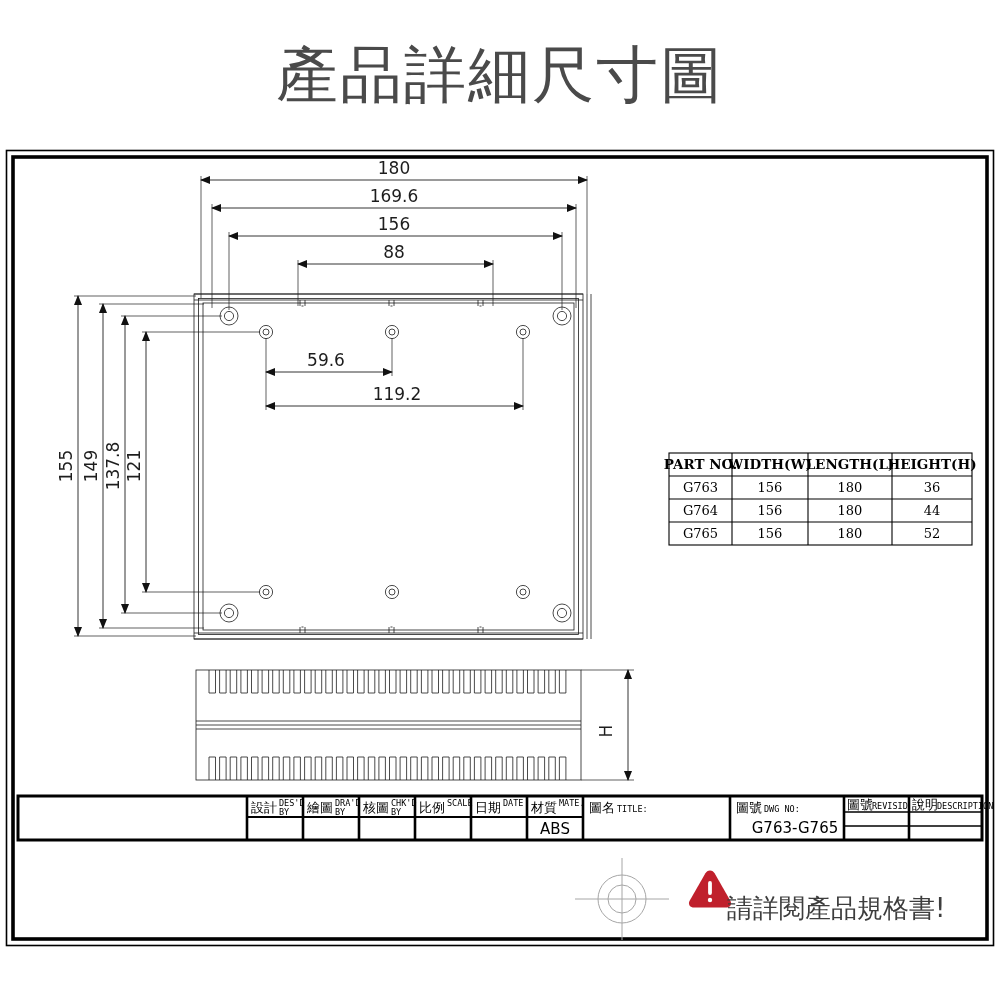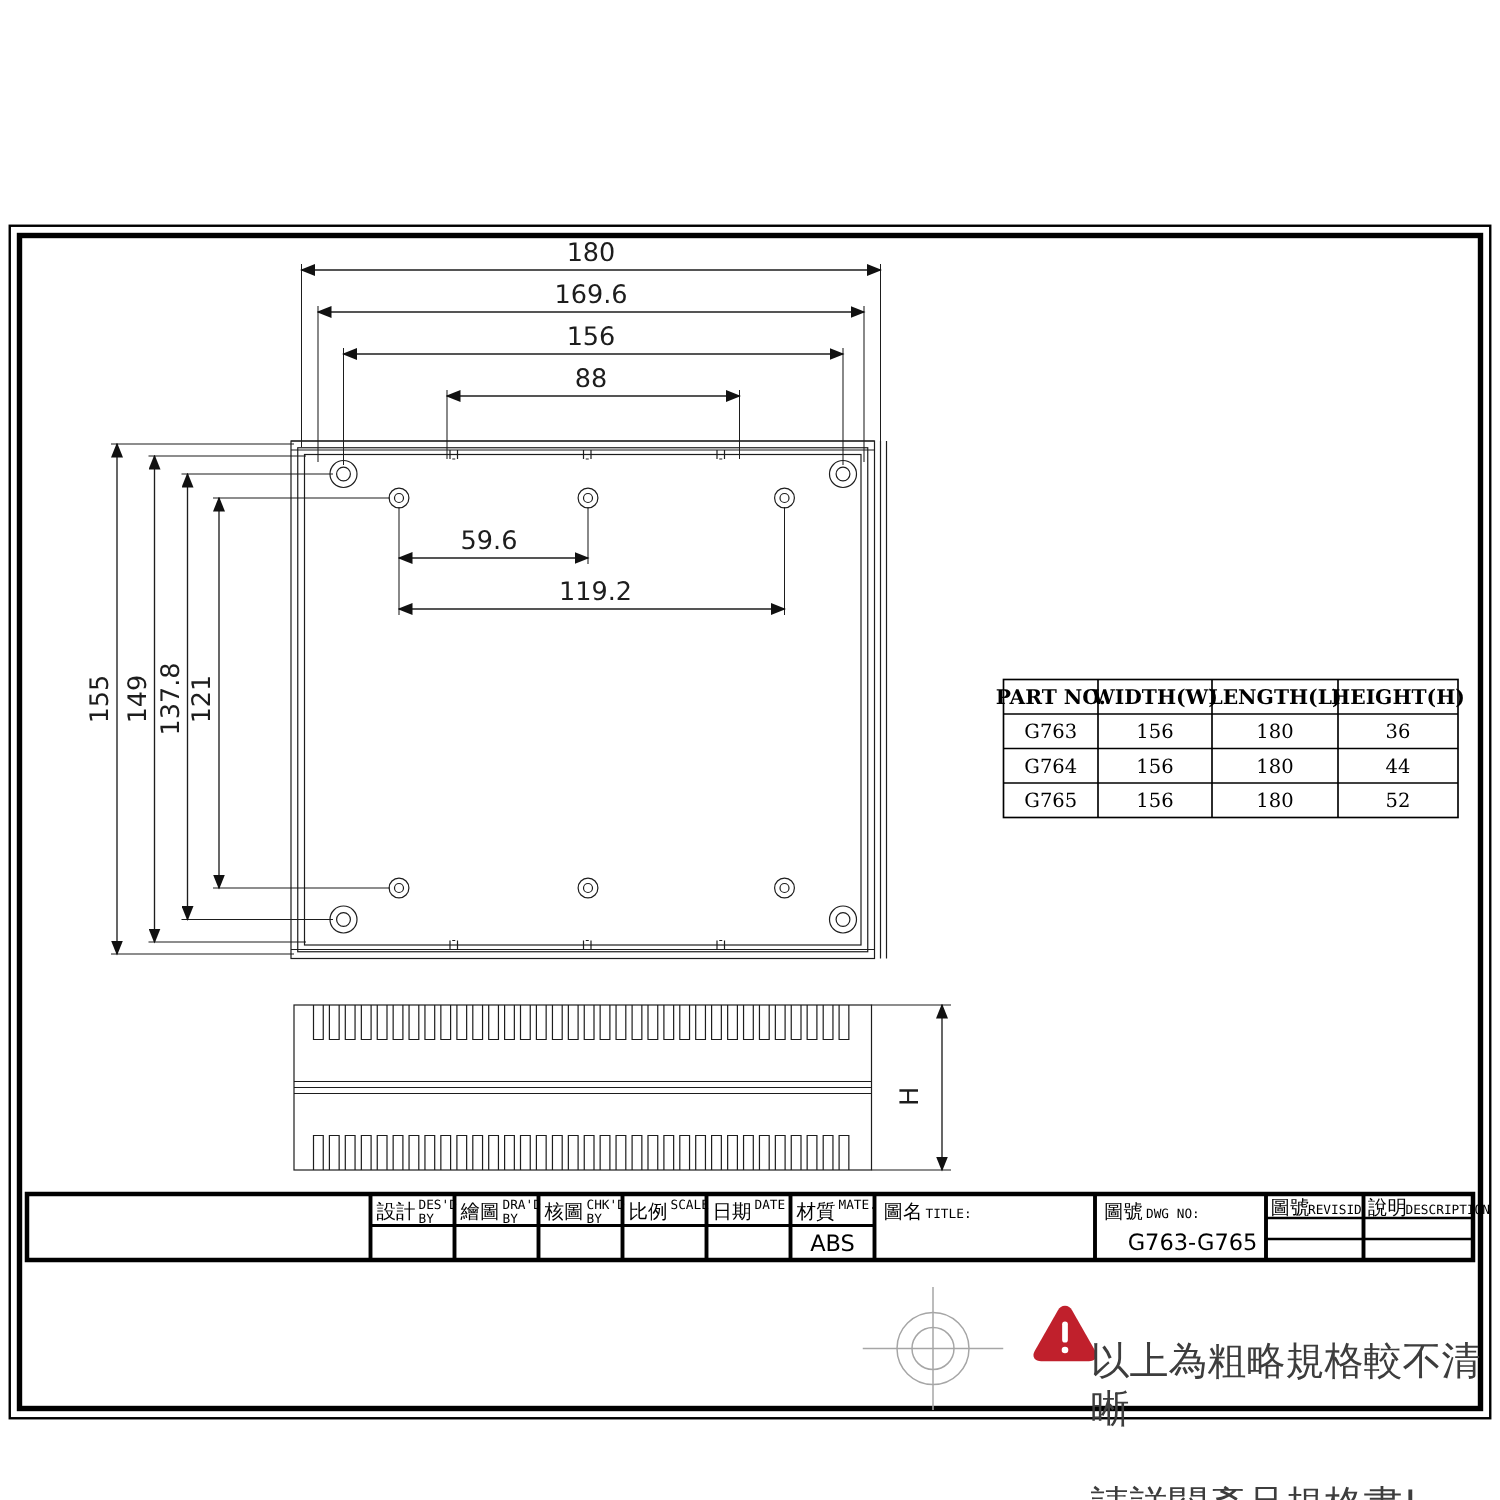--- a/index.html
+++ b/index.html
@@ -30,20 +30,21 @@
   }
   .warn-line{display:block;}
   #warn-tri{position:absolute;left:112px;top:16px;width:46px;height:42px;}
   #regmark{position:absolute;left:0px;top:6px;width:94px;height:82px;}
 </style>
 </head>
 <body>
 
 <div id="root">
 
+  <div id="page-title">產品詳細尺寸圖</div>
 
   <div id="sheet">
   <svg width="992" height="800" viewBox="0 0 992 800" xmlns="http://www.w3.org/2000/svg">
     <defs>
       <marker id="ar" markerWidth="10" markerHeight="8" refX="9" refY="4" orient="auto" markerUnits="userSpaceOnUse">
         <path d="M0,0 L10,4 L0,8 z" fill="#111"></path>
       </marker>
       <marker id="arL" markerWidth="10" markerHeight="8" refX="1" refY="4" orient="auto" markerUnits="userSpaceOnUse">
         <path d="M10,0 L0,4 L10,8 z" fill="#111"></path>
       </marker>
@@ -350,18 +351,17 @@
 
     <svg id="warn-tri" viewBox="0 0 46 42">
       <path d="M23 2.5 C25.2 2.5 26.6 3.6 27.6 5.3 L43.2 32.6 C44.2 34.4 44.4 36.0 43.4 37.5
                C42.4 39.0 40.9 39.5 38.9 39.5 L7.1 39.5 C5.1 39.5 3.6 39.0 2.6 37.5
                C1.6 36.0 1.8 34.4 2.8 32.6 L18.4 5.3 C19.4 3.6 20.8 2.5 23 2.5 Z" fill="#c0202c"></path>
       <rect x="21.1" y="13" width="3.8" height="14" rx="1.9" fill="#ffffff"></rect>
       <circle cx="23" cy="32" r="2.2" fill="#ffffff"></circle>
     </svg>
 
     <div id="warn-text">
-      <span class="warn-line">以上為粗略規格較不清晰</span>
       <span class="warn-line">請詳閱產品規格書!</span>
     </div>
   </div>
 
 </div>
 
 </body></html>

